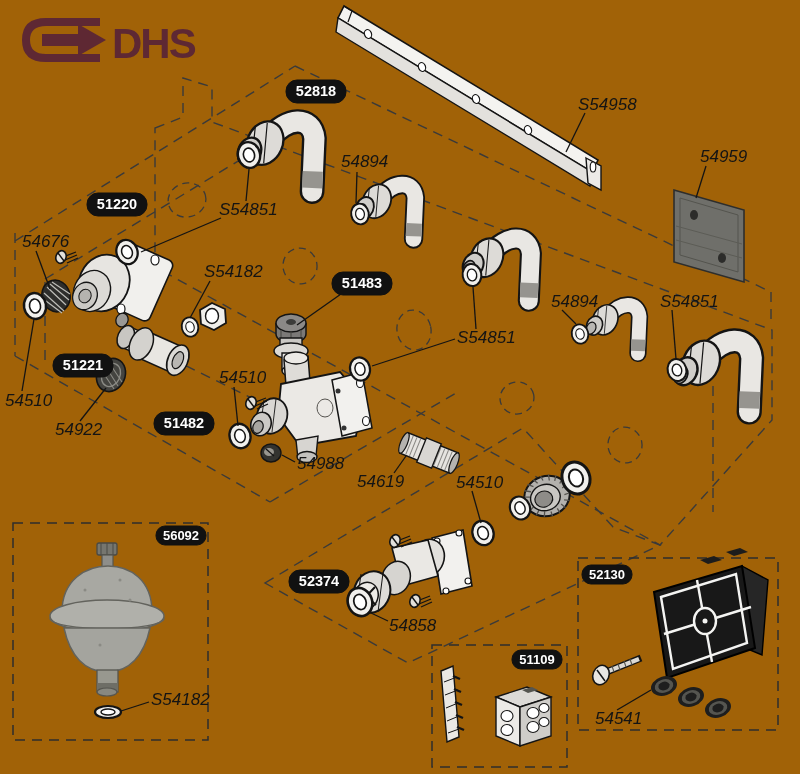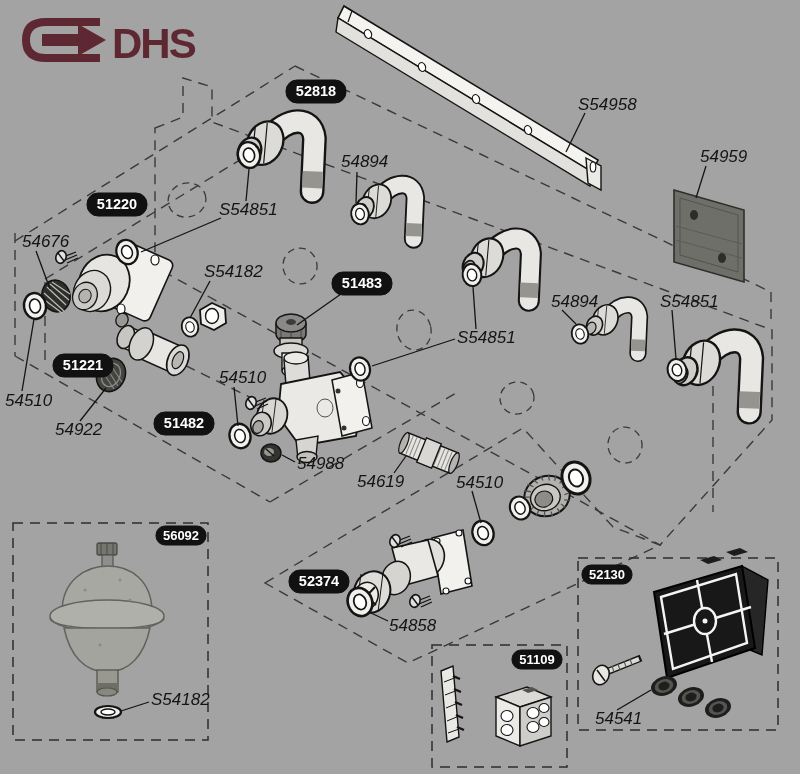--- a/index.html
+++ b/index.html
@@ -1,16 +1,16 @@
 <!DOCTYPE html>
 <html><head>
 <meta charset="utf-8">
 <style>
   html,body { margin:0; padding:0; background:#fff; }
-  .canvas { position:relative; width:800px; height:774px; background:#a3a3a3; overflow:hidden;
+  .canvas { position:relative; width:800px; height:774px; background:#a16207; overflow:hidden;
             font-family:"Liberation Sans", sans-serif; }
   svg text { user-select:none; }
   .plain-lbl { font-family:"Liberation Sans",sans-serif; font-style:italic; font-size:17px; fill:#141414; }
   .pill-txt  { font-family:"Liberation Sans",sans-serif; font-weight:bold; font-size:14.5px; fill:#ffffff; text-anchor:middle; }
   .pill-txt-sm { font-family:"Liberation Sans",sans-serif; font-weight:bold; font-size:13px; fill:#ffffff; text-anchor:middle; }
   .logo-txt { font-family:"Liberation Sans",sans-serif; font-weight:bold; font-size:42px; fill:#5e2833; letter-spacing:-2px; }
   .dash { fill:none; stroke:#3a3a3a; stroke-width:1.4; stroke-dasharray:10 7; }
   .dashbox { fill:none; stroke:#2e2e2e; stroke-width:1.5; stroke-dasharray:10 7; }
   .hole { fill:none; stroke:#3a3a3a; stroke-width:1.3; stroke-dasharray:7 5; }
   .leader { stroke:#141414; stroke-width:1.3; fill:none; }

